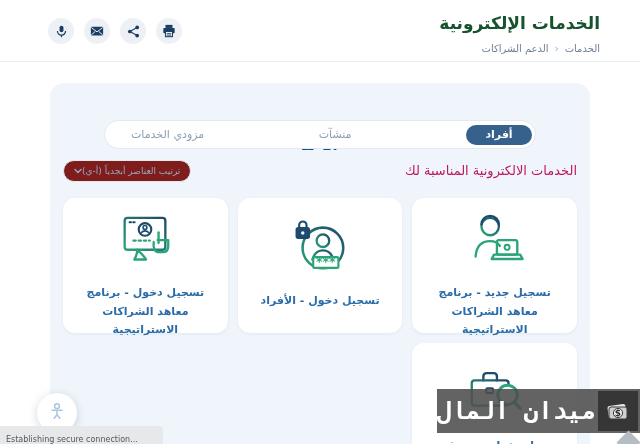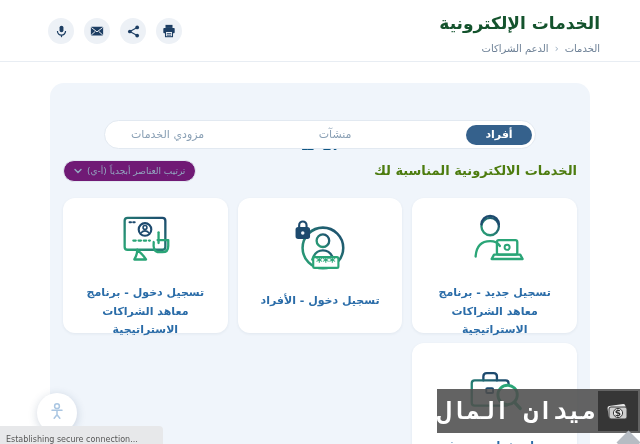--- a/index.html
+++ b/index.html
@@ -22,23 +22,23 @@
   .panel { position:absolute; top:83px; right:50px; width:540px; height:361px; background:#f0f5fb; border-radius:14px 14px 0 0; }
   .panel-heading { position:absolute; top:13px; left:0; right:0; text-align:center; font-size:15px; font-weight:bold; color:#0f5583;margin-top:40px; }
 
   .tabbar { position:absolute; top:37px; right:54px; width:432px; height:29px; background:#fff; border:1px solid #e2e9f1; border-radius:15px;
             display:flex; align-items:center; justify-content:space-between; padding:0 3px 0 26px; }
   .tab { font-size:11px; color:#8aa0b5; cursor:pointer; white-space:nowrap; }
   .tab.selected { background:#35618c; color:#fff; font-weight:bold; height:20px; min-width:66px; border-radius:12px;
                   display:flex; align-items:center; justify-content:center; padding:0 14px; }
 
   .section-row { position:absolute; top:77px; right:13px; left:13px; height:24px; }
-  .section-title { position:absolute; right:0; top:3px; font-size:13px; font-weight:bold; color:#4d7c0f; }
-  .sort-btn { position:absolute; left:0; top:0; height:22px; background:#701a75; border:1px solid #e3eaf2; border-radius:11px;
-              display:flex; align-items:center; gap:5px; padding:0 10px; font-size:9px; color:#93a9c0; cursor:pointer; }
+  .section-title { position:absolute; right:0; top:3px; font-size:13px; font-weight:normal; color:#be185d; }
+  .sort-btn { position:absolute; left:0; top:0; height:22px; background:#7f1d1d; border:1px solid #e3eaf2; border-radius:11px;
+              display:flex; align-items:center; padding:0 10px; font-size:9px; color:#93a9c0; cursor:pointer; }
 
   .cards { position:absolute; top:115px; right:13px; left:13px; display:grid; grid-template-columns:repeat(3,1fr); gap:10px; }
   .card { background:#fff; border-radius:12px; height:135px; box-shadow:0 1px 3px rgba(25,55,90,0.07);
           display:flex; flex-direction:column; align-items:center; padding-top:14px; cursor:pointer; }
   .card .icon-wrap { height:70px; display:flex; align-items:center; justify-content:center; }
   .card .card-label { margin-top:10px; font-size:11px; font-weight:bold; color:#2a6ca8; text-align:center; line-height:1.7; padding:0 12px; }
 
   
   .watermark { position:absolute; top:389px; left:437px; width:203px; height:44px; background:rgba(77,77,77,0.88);
                display:flex; align-items:center; }

